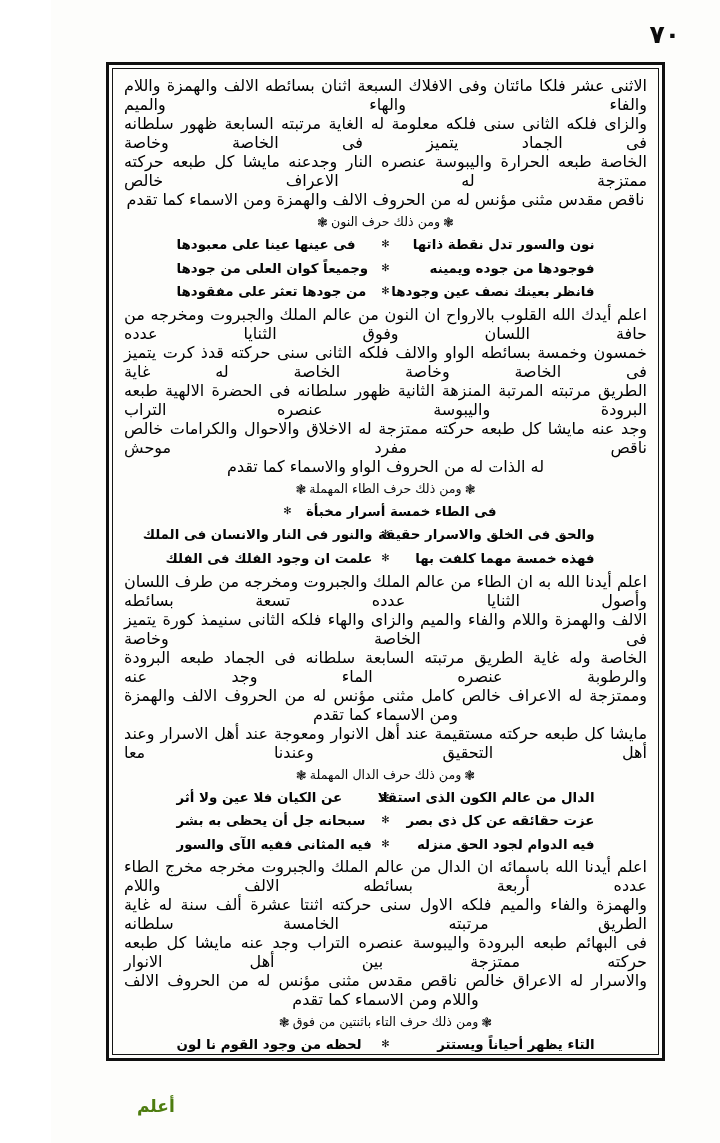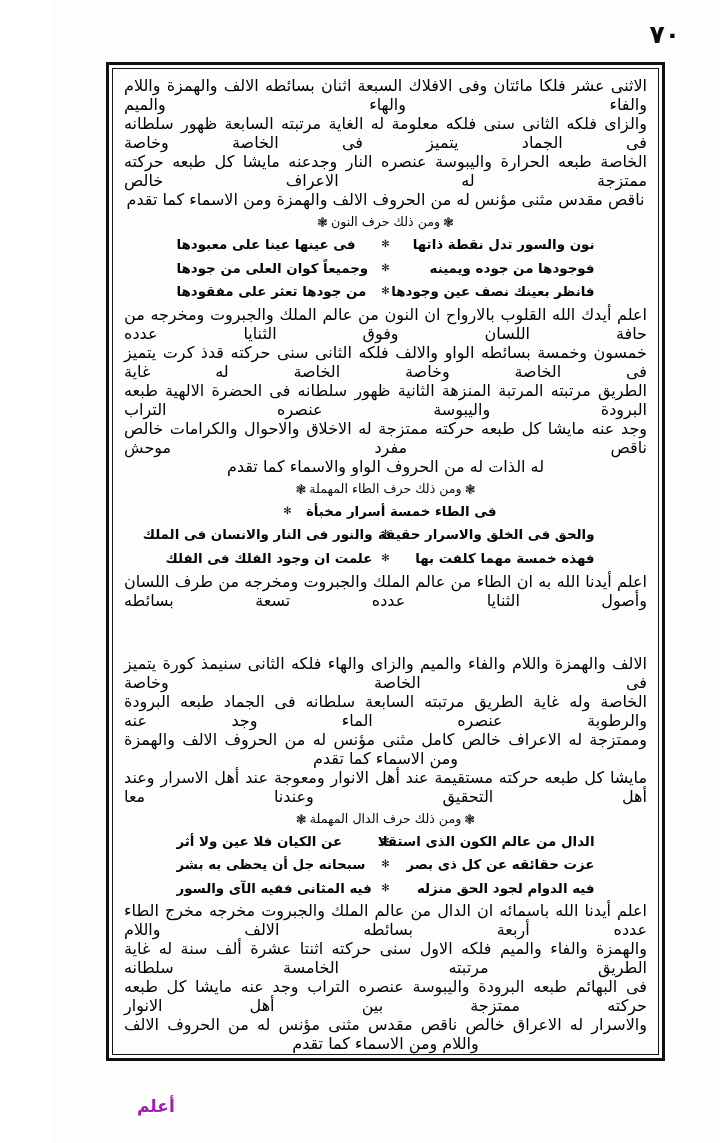--- a/index.html
+++ b/index.html
@@ -106,21 +106,21 @@
     color: #0a0a0a;
   }
 
   
   .catchword {
     position: absolute;
     left: 86px;
     bottom: 28px;
     font-size: 17px;
     font-weight: 700;
-    color: #a21caf;
+    color: #4d7c0f;
     direction: rtl;
     line-height: 1;
   }
 </style>
 </head>
 <body>
 
 <div class="page">
 
   <div class="folio-number">٧٠</div>
@@ -162,21 +162,21 @@
             <span class="hemistich right">والحق فى الخلق والاسرار حقيقة</span>
             <span class="sep">✻</span>
             <span class="hemistich left">والنور فى النار والانسان فى الملك</span>
           </div>
           <div class="block verse">
             <span class="hemistich right">فهذه خمسة مهما كلفت بها</span>
             <span class="sep">✻</span>
             <span class="hemistich left">علمت ان وجود الفلك فى الفلك</span>
           </div>
           <div style="text-align: justify; text-align-last: justify;">اعلم أيدنا الله به ان الطاء من عالم الملك والجبروت ومخرجه من طرف اللسان وأصول الثنايا عدده تسعة بسائطه</div>
-          <div style="text-align: justify; text-align-last: justify; margin-top: 44px;">الالف والهمزة واللام والفاء والميم والزاى والهاء فلكه الثانى سنيمذ كورة يتميز فى الخاصة وخاصة</div>
+          <div style="text-align: justify; text-align-last: justify;">الالف والهمزة واللام والفاء والميم والزاى والهاء فلكه الثانى سنيمذ كورة يتميز فى الخاصة وخاصة</div>
           <div style="text-align: justify; text-align-last: justify;">الخاصة وله غاية الطريق مرتبته السابعة سلطانه فى الجماد طبعه البرودة والرطوبة عنصره الماء وجد عنه</div>
           <div style="text-align: justify; text-align-last: center;">وممتزجة له الاعراف خالص كامل مثنى مؤنس له من الحروف الالف والهمزة ومن الاسماء كما تقدم</div>
           <div style="text-align: justify; text-align-last: justify;">مايشا كل طبعه حركته مستقيمة عند أهل الانوار ومعوجة عند أهل الاسرار وعند أهل التحقيق وعندنا معا</div>
           <div class="block section-heading"><span class="orn">❃</span><span class="htext">ومن ذلك حرف الدال المهملة</span><span class="orn">❃</span></div>
           <div class="block verse">
             <span class="hemistich right">الدال من عالم الكون الذى استقلا</span>
             <span class="sep">✻</span>
             <span class="hemistich left">عن الكيان فلا عين ولا أثر</span>
           </div>
           <div class="block verse">

